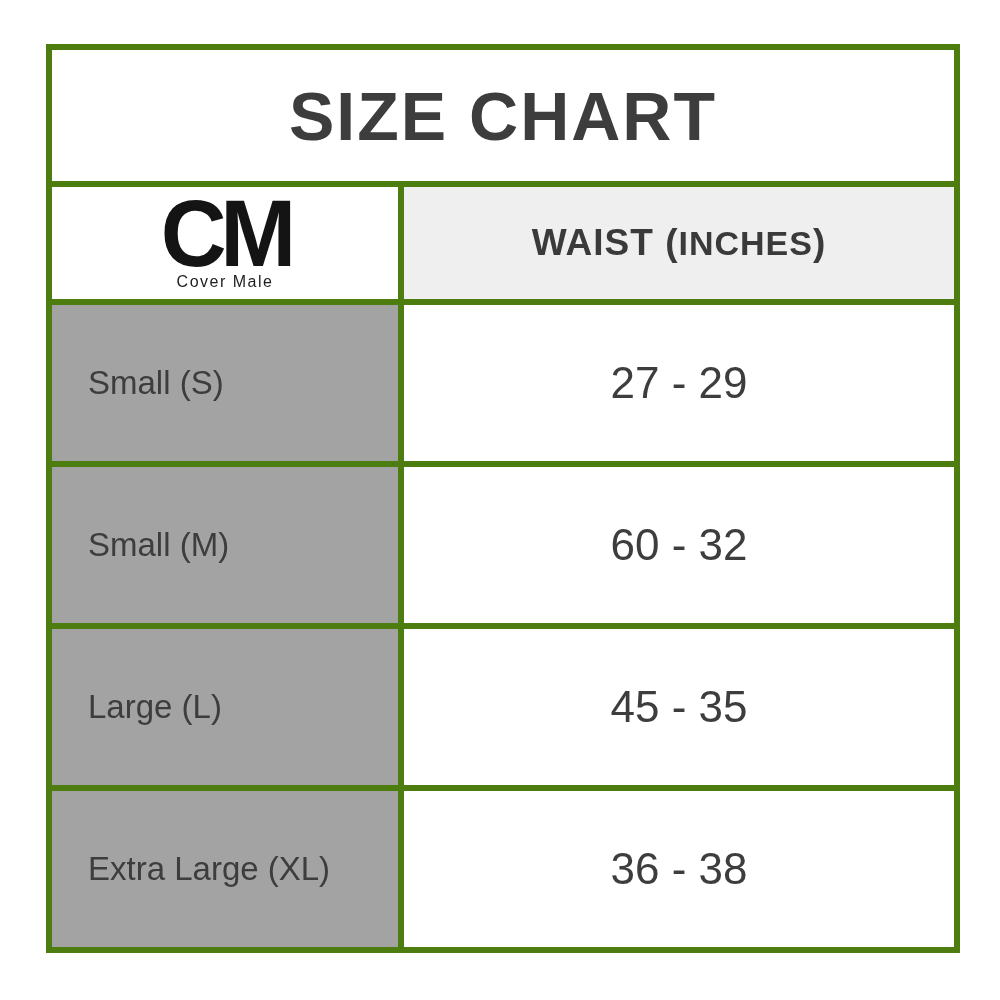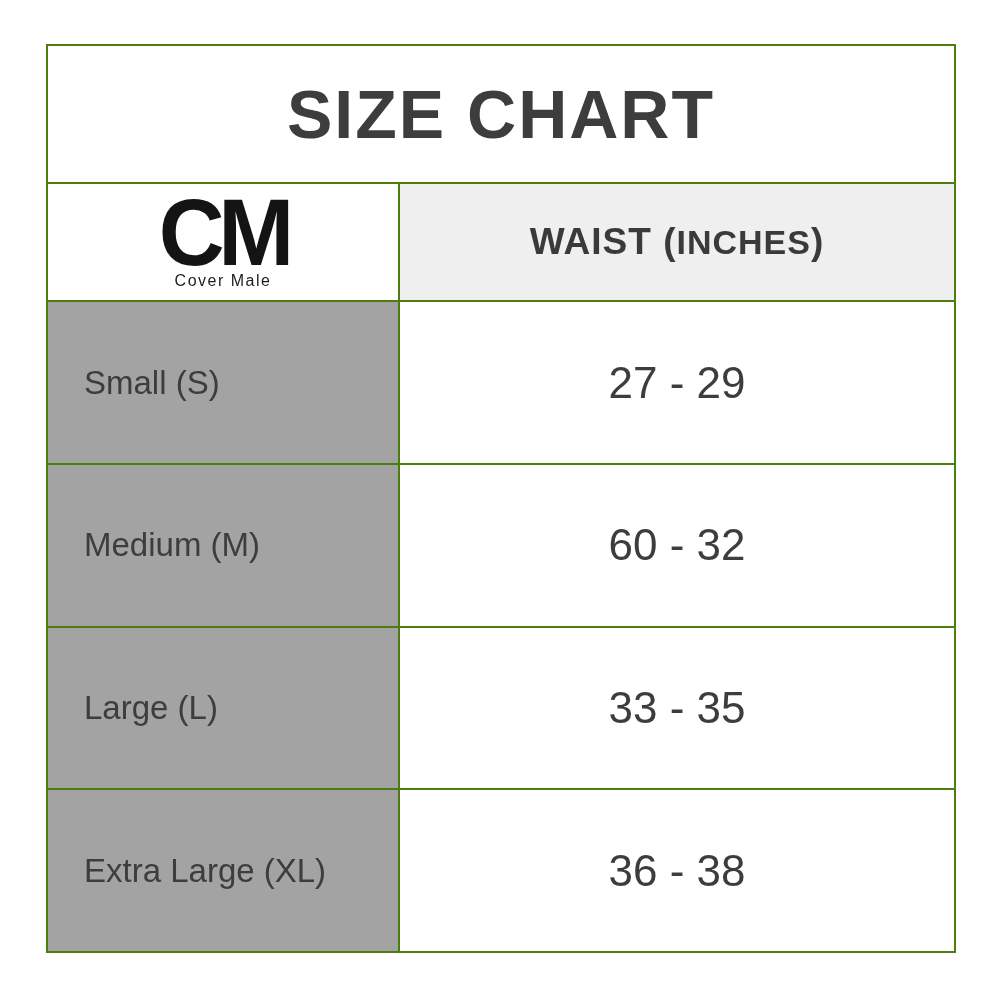--- a/index.html
+++ b/index.html
@@ -19,21 +19,21 @@
   table.size-table {
     position: absolute;
     left: 46px;
     top: 44px;
     width: 908px;
     height: 909px;
     border-collapse: collapse;
     table-layout: fixed;
   }
   table.size-table td {
-    border: 2px solid #4d7c0f;
+    border: 6px solid #4d7c0f;
     vertical-align: middle;
     overflow: hidden;
     margin-left: 28px;
   }
   col.col-size  { width: 352px; }
   col.col-waist { width: 556px; }
 
   tr.title-row  { height: 134px; }
   tr.header-row { height: 115px; }
   tr.data-row   { height: 158px; }
@@ -117,27 +117,27 @@
           <span class="hdr-big">WAIST (</span><span class="hdr-small">INCHES</span><span class="hdr-big">)</span>
         </td>
       </tr>
 
       <tr class="data-row">
         <td class="size-cell">Small (S)</td>
         <td class="waist-cell">27 - 29</td>
       </tr>
 
       <tr class="data-row">
-        <td class="size-cell">Medium (M)</td>
+        <td class="size-cell">Small (M)</td>
         <td class="waist-cell">60 - 32</td>
       </tr>
 
       <tr class="data-row">
         <td class="size-cell">Large (L)</td>
-        <td class="waist-cell">33 - 35</td>
+        <td class="waist-cell">45 - 35</td>
       </tr>
 
       <tr class="data-row">
         <td class="size-cell">Extra Large (XL)</td>
         <td class="waist-cell">36 - 38</td>
       </tr>
     </tbody>
   </table>
 </div>
 

